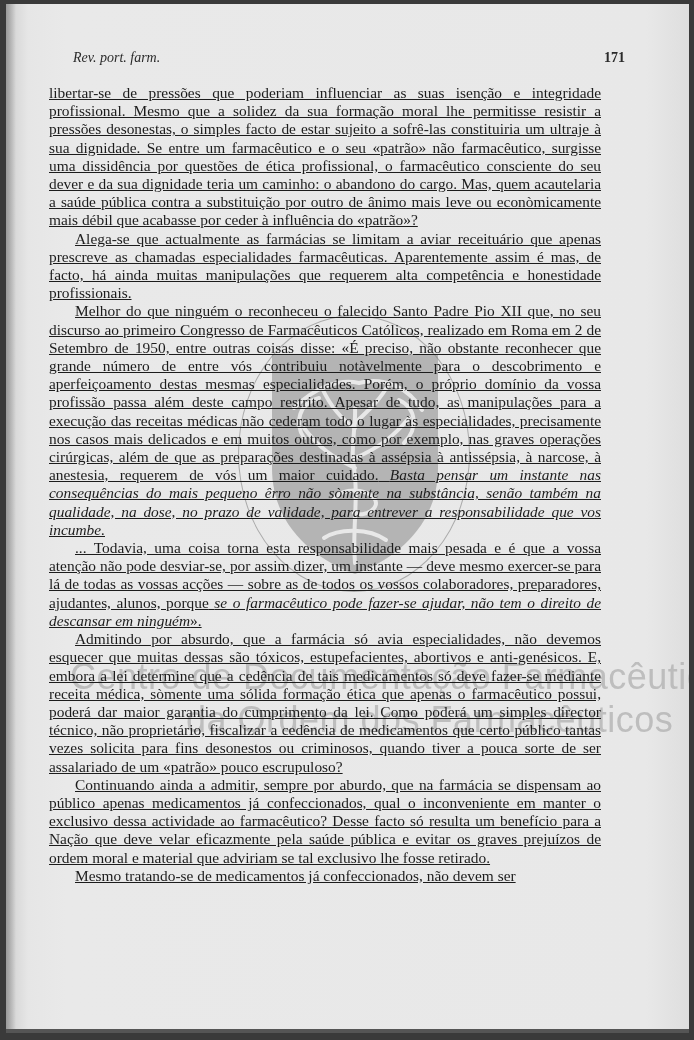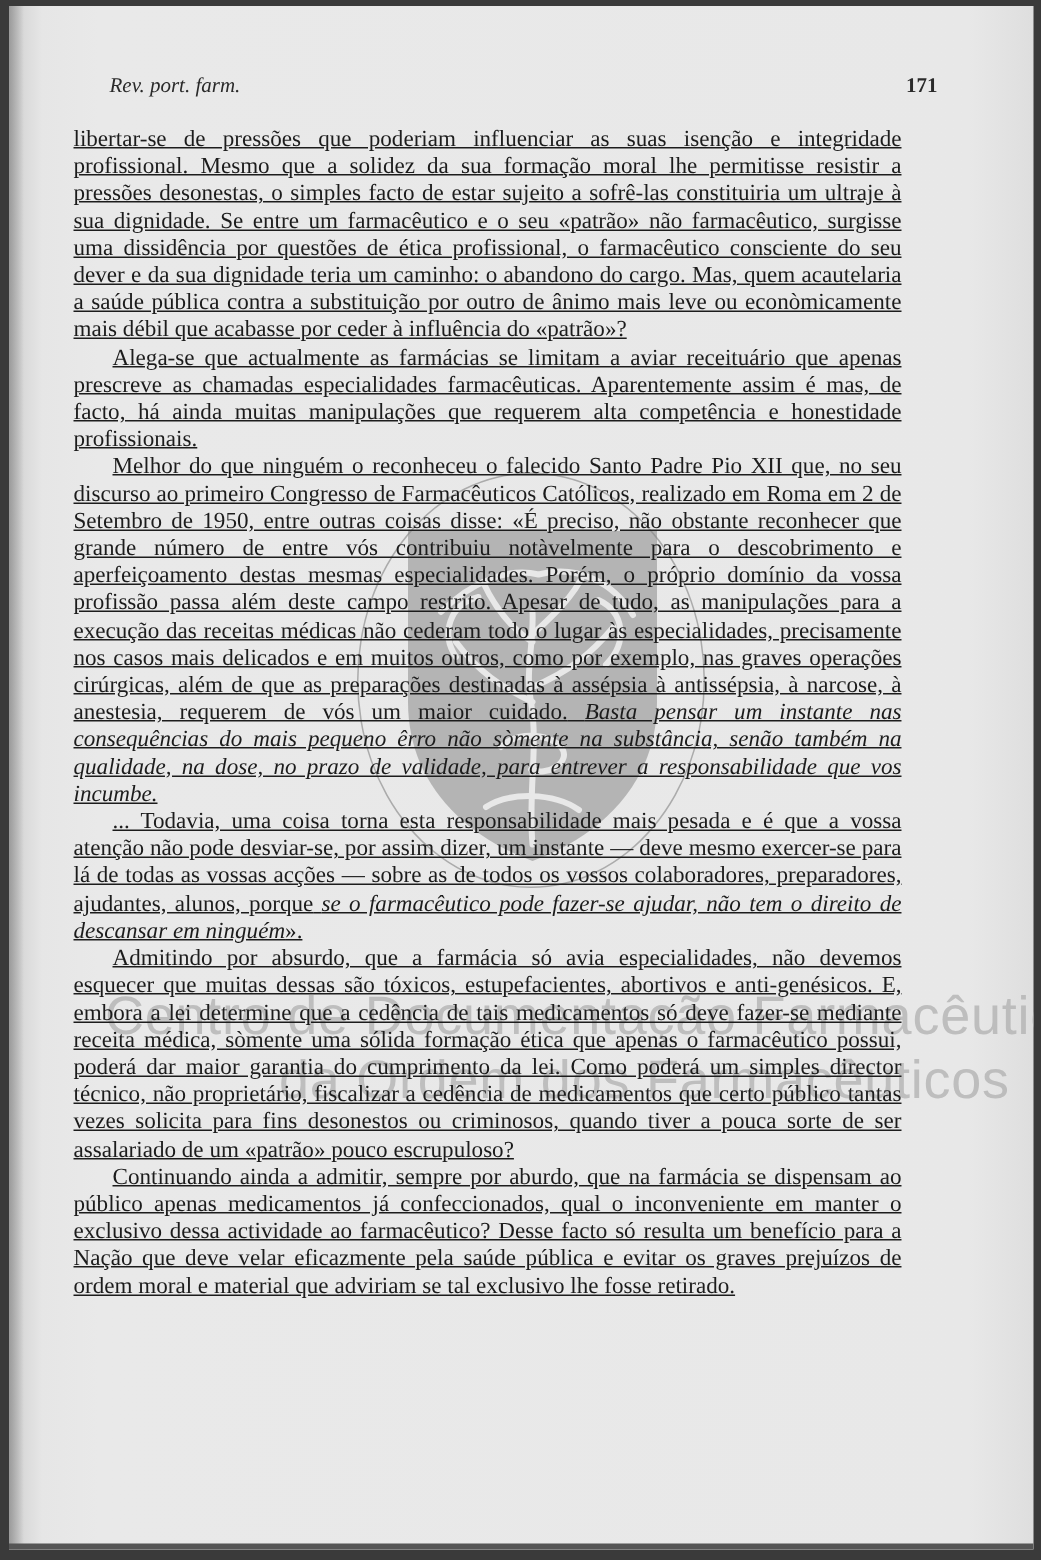--- a/index.html
+++ b/index.html
@@ -149,16 +149,17 @@
   <div class="wm-text wm-line1">Centro de Documentação Farmacêutica</div>
   <div class="wm-text wm-line2">da Ordem dos Farmacêuticos</div>
 
   <div class="body-text">
     <p class="cont">libertar-se de pressões que poderiam influenciar as suas isenção e integridade profissional. Mesmo que a solidez da sua formação moral lhe permitisse resistir a pressões desonestas, o simples facto de estar sujeito a sofrê-las constituiria um ultraje à sua dignidade. Se entre um farmacêutico e o seu «patrão» não farmacêutico, surgisse uma dissidência por questões de ética profissional, o farmacêutico consciente do seu dever e da sua dignidade teria um caminho: o abandono do cargo. Mas, quem acautelaria a saúde pública contra a substituição por outro de ânimo mais leve ou econòmicamente mais débil que acabasse por ceder à influência do «patrão»?</p>
     <p>Alega-se que actualmente as farmácias se limitam a aviar receituário que apenas prescreve as chamadas especialidades farmacêuticas. Aparentemente assim é mas, de facto, há ainda muitas manipulações que requerem alta competência e honestidade profissionais.</p>
     <p><span>Melhor do que ninguém o reconheceu o falecido Santo Padre Pio XII que, no seu discurso ao primeiro Congresso de Farmacêuticos Católicos, realizado em Roma em 2 de Setembro de 1950, entre outras coisas disse: «É preciso, não obstante reconhecer que grande número de entre vós contribuiu notàvelmente para o descobrimento e aperfeiçoamento destas mesmas especialidades. Porém, o próprio domínio da vossa profissão passa além deste campo restrito. Apesar de tudo, as manipulações para a execução das receitas médicas não cederam todo o lugar às especialidades, precisamente nos casos mais delicados e em muitos outros, como por exemplo, nas graves operações cirúrgicas, além de que as preparações destinadas à assépsia à antissépsia, à narcose, à anestesia, requerem de vós um maior cuidado.</span> <em>Basta pensar um instante nas consequências do mais pequeno êrro não sòmente na substância, senão também na qualidade, na dose, no prazo de validade, para entrever a responsabilidade que vos incumbe.</em></p>
     <p><span>... Todavia, uma coisa torna esta responsabilidade mais pesada e é que a vossa atenção não pode desviar-se, por assim dizer, um instante — deve mesmo exercer-se para lá de todas as vossas acções — sobre as de todos os vossos colaboradores, preparadores, ajudantes, alunos, porque</span> <em>se o farmacêutico pode fazer-se ajudar, não tem o direito de descansar em ninguém</em><span>».</span></p>
     <p>Admitindo por absurdo, que a farmácia só avia especialidades, não devemos esquecer que muitas dessas são tóxicos, estupefacientes, abortivos e anti-genésicos. E, embora a lei determine que a cedência de tais medicamentos só deve fazer-se mediante receita médica, sòmente uma sólida formação ética que apenas o farmacêutico possui, poderá dar maior garantia do cumprimento da lei. Como poderá um simples director técnico, não proprietário, fiscalizar a cedência de medicamentos que certo público tantas vezes solicita para fins desonestos ou criminosos, quando tiver a pouca sorte de ser assalariado de um «patrão» pouco escrupuloso?</p>
     <p>Continuando ainda a admitir, sempre por aburdo, que na farmácia se dispensam ao público apenas medicamentos já confeccionados, qual o inconveniente em manter o exclusivo dessa actividade ao farmacêutico? Desse facto só resulta um benefício para a Nação que deve velar eficazmente pela saúde pública e evitar os graves prejuízos de ordem moral e material que adviriam se tal exclusivo lhe fosse retirado.</p>
+    <p>Mesmo tratando-se de medicamentos já confeccionados, não devem ser</p>
   </div>
 
   <div class="bottom-shadow"></div>
 </div>
 
 </body></html>

